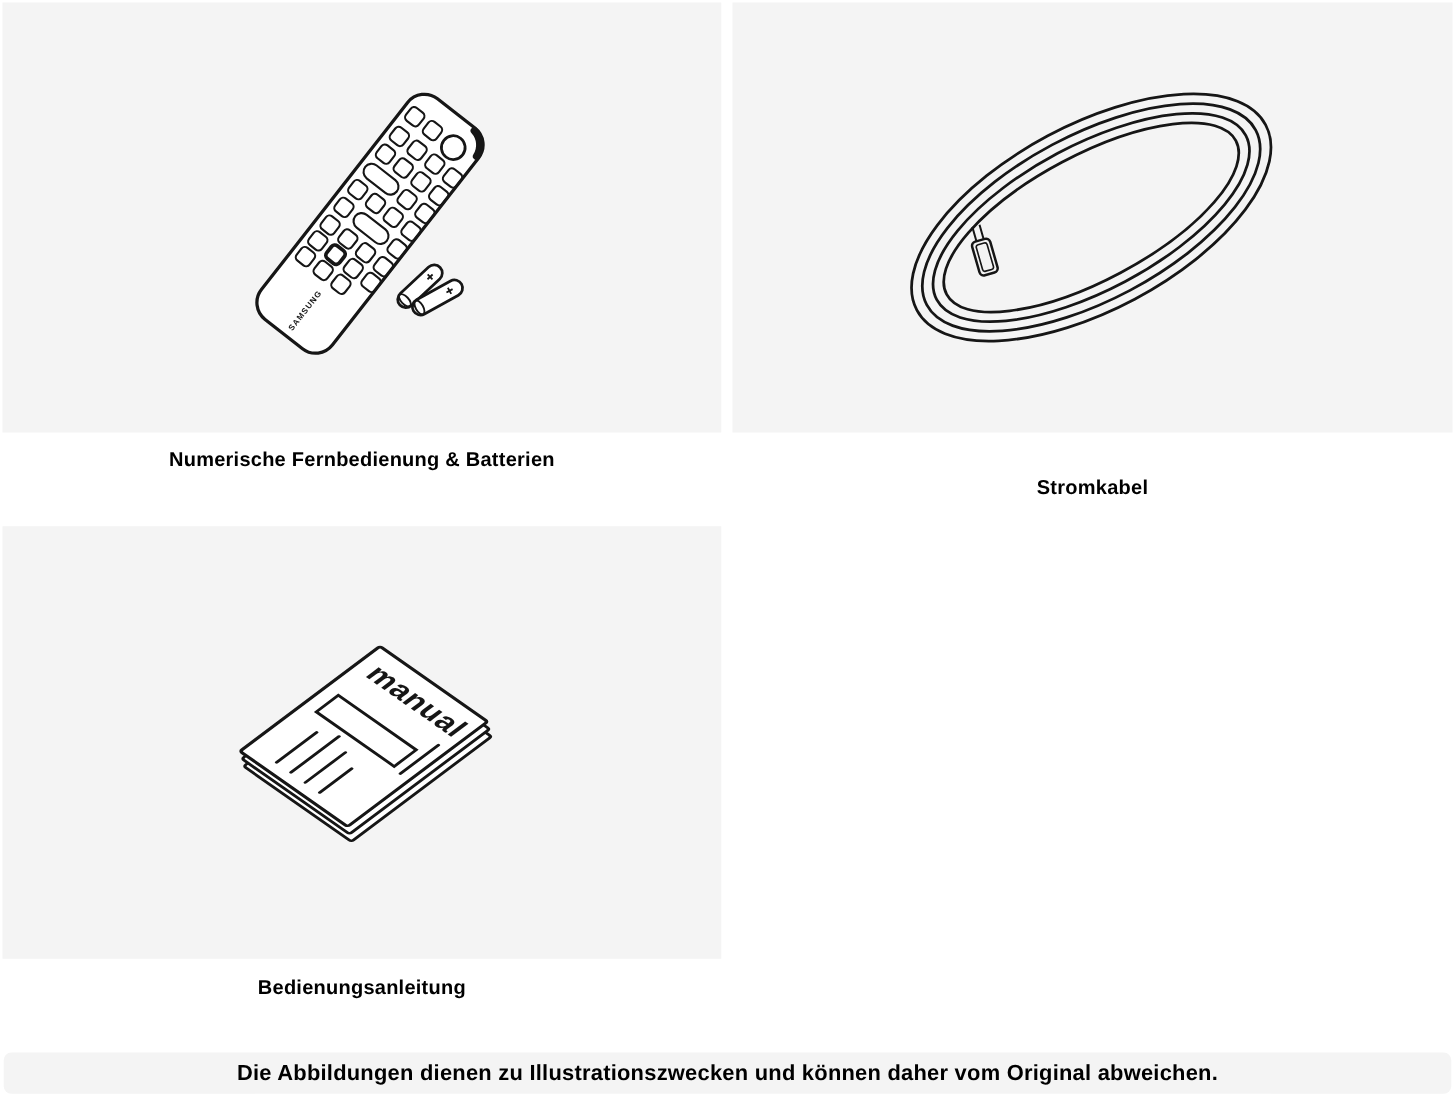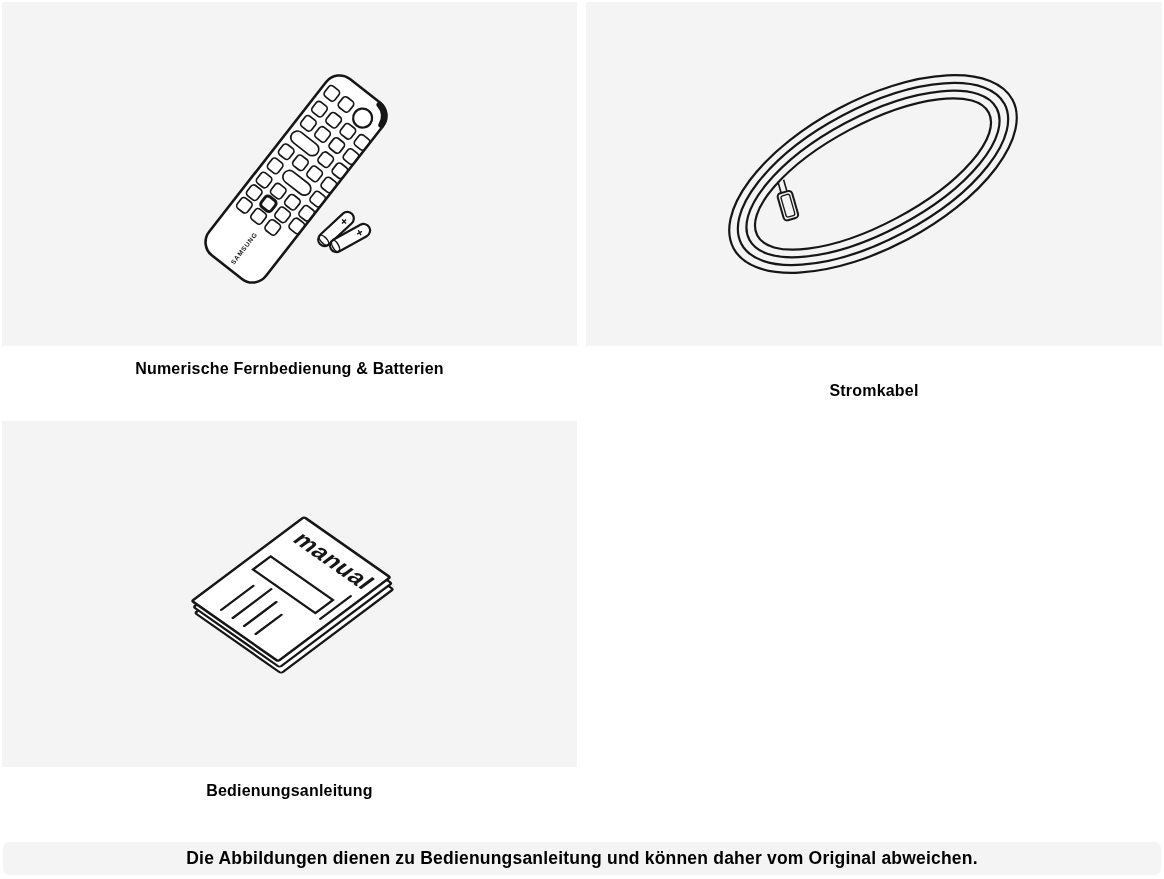--- a/index.html
+++ b/index.html
@@ -162,16 +162,16 @@
           <text class="book-title" transform="translate(112,12) rotate(90)" font-size="24" letter-spacing="0.5">manual</text>
           <rect class="s" x="64" y="12" width="22" height="76" stroke-width="2.4"></rect>
           <path class="s" stroke-width="2.4" stroke-linecap="round" d="M 10,26 H 50 M 10,40 H 58 M 10,54 H 50 M 10,68 H 42 M 62,96 H 100"></path>
         </g>
       </g>
     </svg>
   </div>
   <div class="caption" id="caption-manual">Bedienungsanleitung</div>
 
   <footer class="disclaimer-bar">
-    <p class="disclaimer-text">Die Abbildungen dienen zu Bedienungsanleitung und können daher vom Original abweichen.</p>
+    <p class="disclaimer-text">Die Abbildungen dienen zu Illustrationszwecken und können daher vom Original abweichen.</p>
   </footer>
 
 </div>
 
 </body></html>

